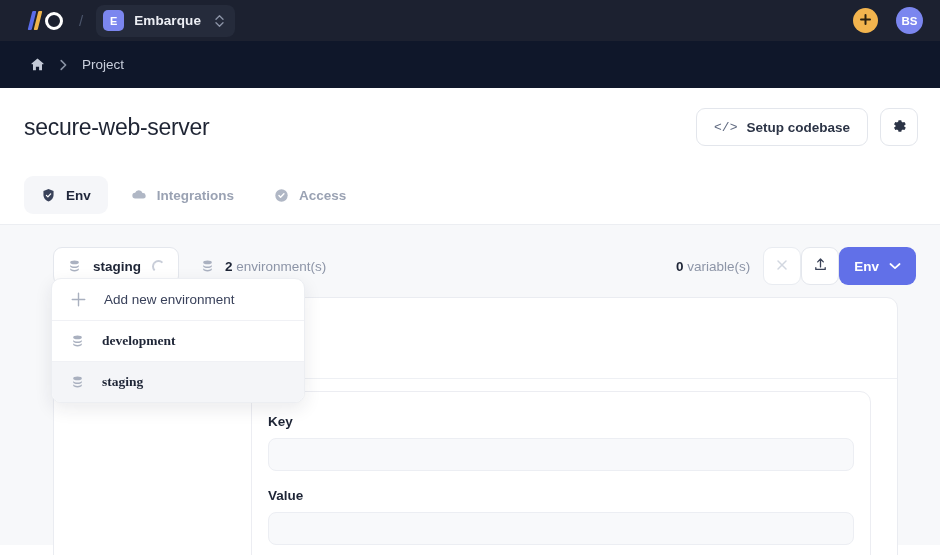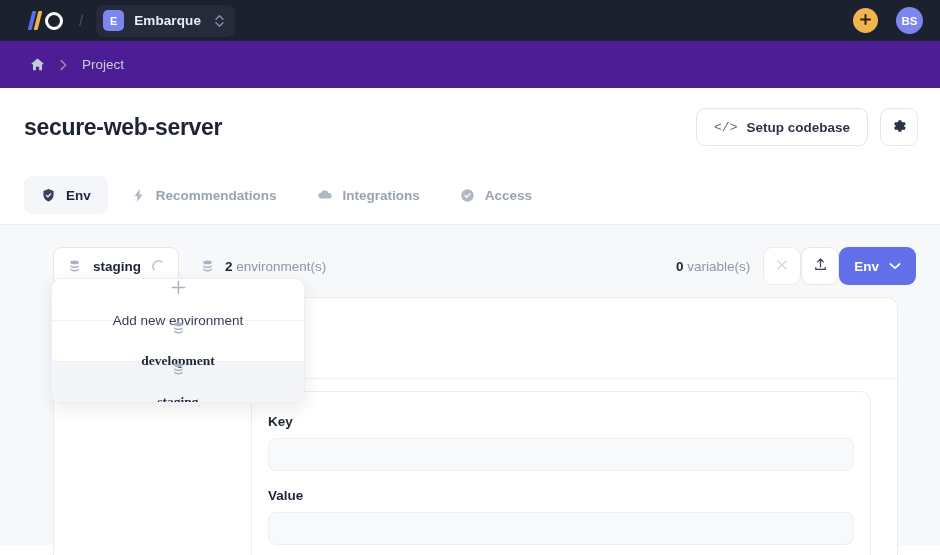--- a/index.html
+++ b/index.html
@@ -80,41 +80,41 @@
     width: 27px; height: 27px; border-radius: 50%;
     background: #7b86ef; color: #fff;
     font-size: 11.5px; font-weight: bold;
     display: flex; align-items: center; justify-content: center;
     cursor: pointer;
   }
 
   
   .crumbbar {
     height: 47px;
-    background: #4c1d95;
+    background: #0f172a;
     display: flex;
     align-items: center;
     padding: 0 30px;
     gap: 14px;
   }
   .crumb-home { color: #c3c9d6; display: flex; }
   .crumb-sep { color: #8a93a5; display: flex; }
   .crumb-text { color: #c9cfdc; font-size: 13.5px; }
 
   
   .titlerow {
     height: 78px;
     background: #fff;
     display: flex;
     align-items: center;
     padding: 0 22px 0 24px;
   }
   .page-title {
     font-size: 23px;
-    font-weight: bold;
+    font-weight: normal;
     color: #1e2433;
     letter-spacing: -.3px;
     text-align: center;
   }
   .title-actions { margin-left: auto; display: flex; align-items: center; gap: 12px; }
   .btn-outline {
     display: flex; align-items: center; gap: 9px;
     height: 38px;
     padding: 0 17px;
     border: 1px solid #e3e6ec;
@@ -294,21 +294,20 @@
   .menu-item {
     display: flex;
     align-items: center;
     gap: 17px;
     height: 41px;
     padding: 0 18px;
     font-size: 13.5px;
     color: #39415a;
     cursor: pointer;
     border-top: 1px solid #f0f1f5;
-    flex-direction: column;
   }
   .menu-item:first-child { border-top: none; }
   .menu-item.strong { font-weight: bold; color: #1e2536; font-family: Liberation Serif, serif; }
   .menu-item.hl { background: #f4f5f8; }
   .menu-item .micon { display: flex; color: #a9b0bf; }
 </style>
 </head>
 <body>
 
 <div class="topbar">
@@ -376,28 +375,20 @@
 
 <div class="tabsrow">
   <button class="tab active">
     <span class="ticon">
       <svg width="15" height="15" viewBox="0 0 16 16">
           <path d="M8 1 2.6 3.2v4.1c0 3.3 2.3 6.4 5.4 7.2 3.1-.8 5.4-3.9 5.4-7.2V3.2z" fill="currentColor"></path>
           <path d="M5.8 7.9 7.3 9.5l3-3.2" stroke="#fff" stroke-width="1.4" fill="none" stroke-linecap="round" stroke-linejoin="round"></path>
         </svg>
     </span>
     <span>Env</span>
-  </button>
-  <button class="tab">
-    <span class="ticon">
-      <svg width="15" height="15" viewBox="0 0 16 16">
-          <path d="M9.4 1 3.6 8.8h3.3L6.2 15 12.4 7h-3.4z" fill="currentColor"></path>
-        </svg>
-    </span>
-    <span>Recommendations</span>
   </button>
   <button class="tab">
     <span class="ticon">
       <svg width="16" height="16" viewBox="0 0 16 16">
           <path d="M12.2 11.6H4.4a2.9 2.9 0 0 1-.3-5.8A3.9 3.9 0 0 1 11.5 6a2.8 2.8 0 0 1 .7 5.6z" fill="currentColor"></path>
         </svg>
     </span>
     <span>Integrations</span>
   </button>
   <button class="tab">

